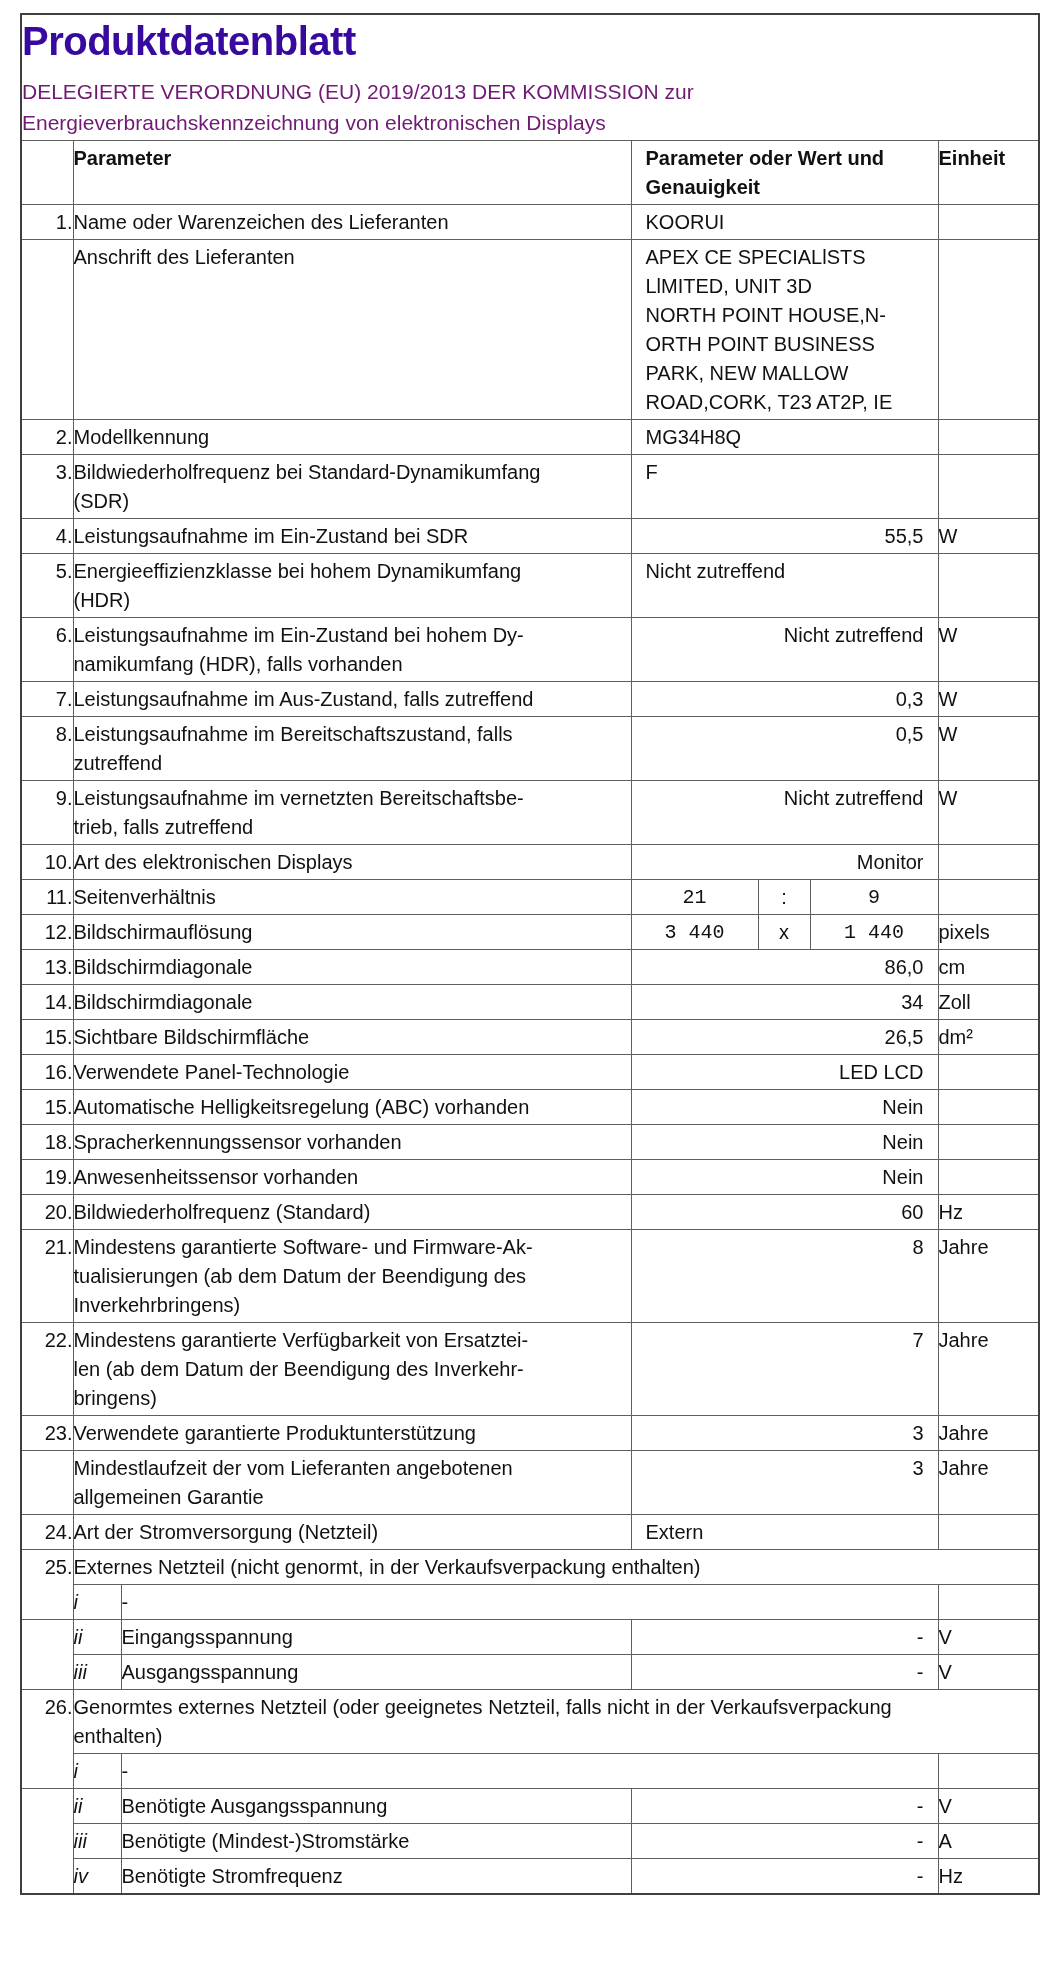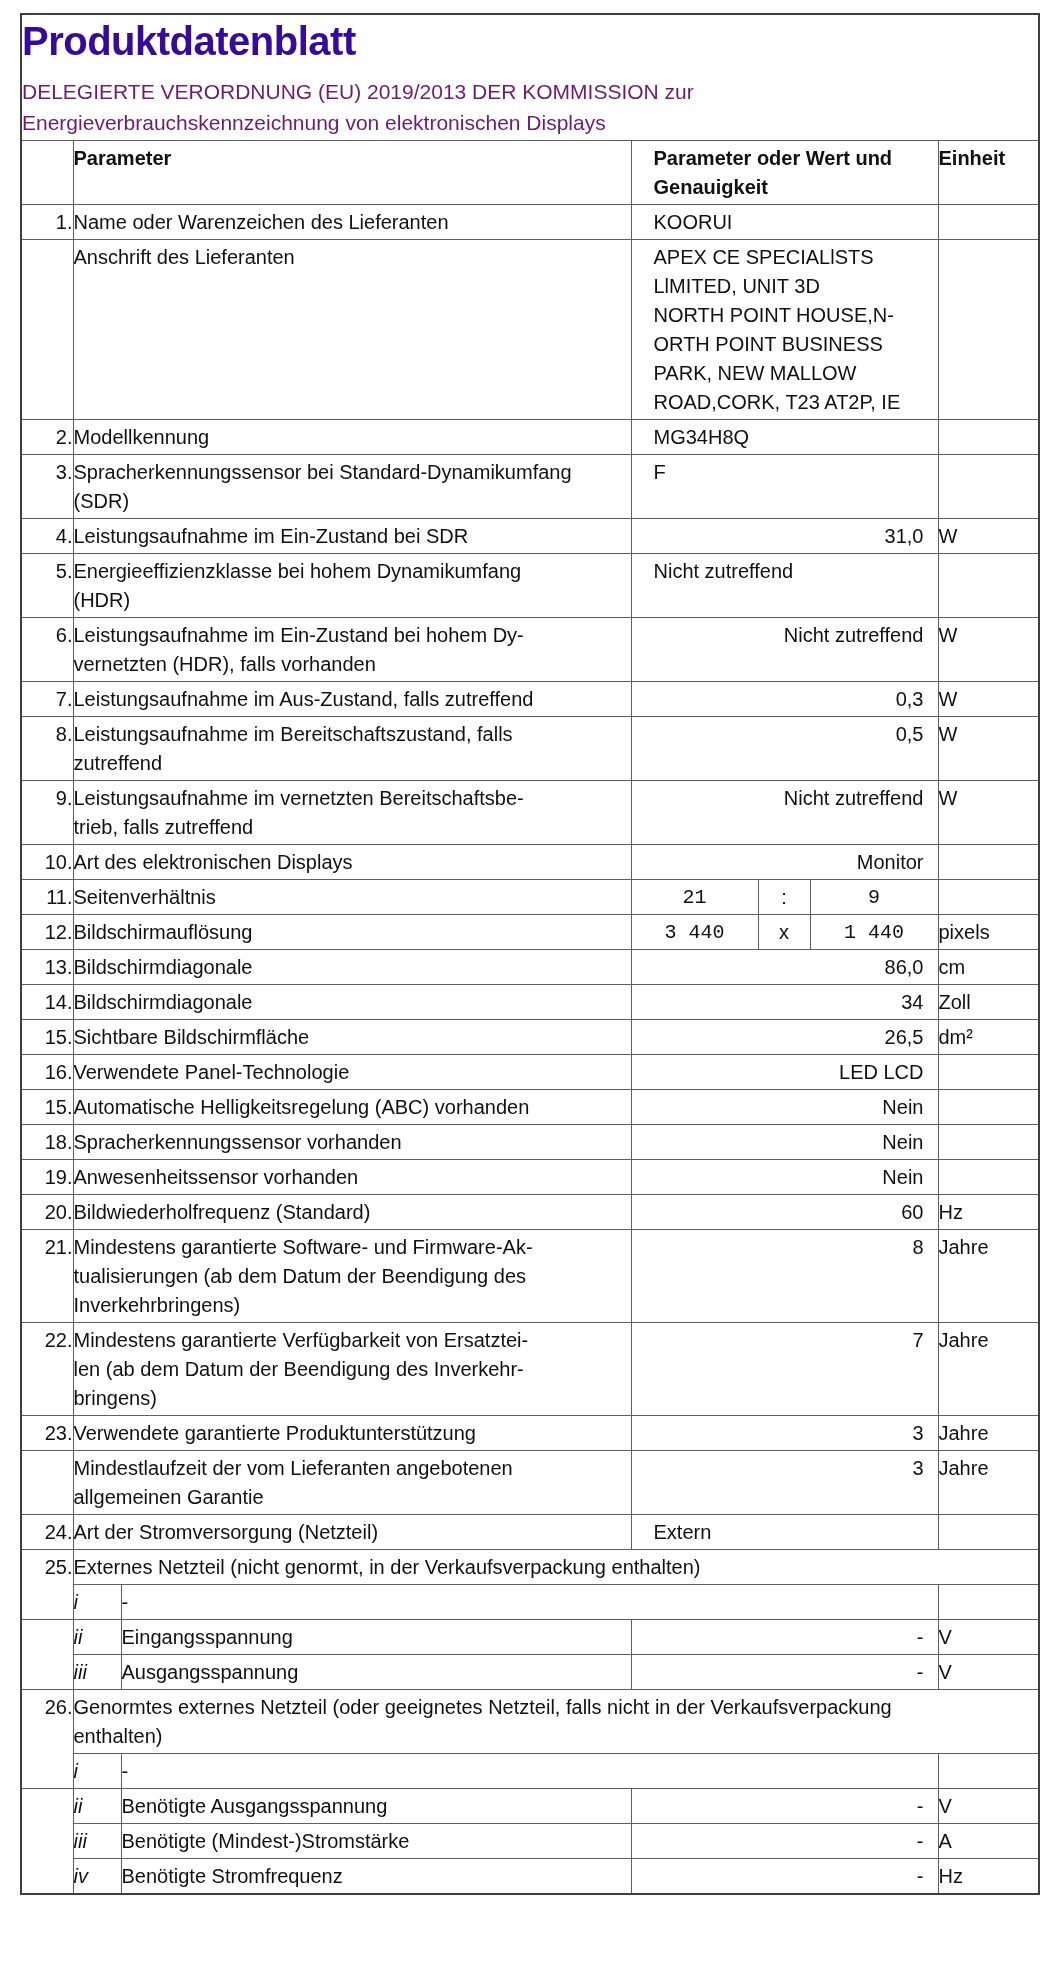--- a/index.html
+++ b/index.html
@@ -58,21 +58,21 @@
     padding-right: 7px;
   }
   td.label {
     padding-left: 12px;
     padding-right: 8px;
     white-space: pre-line;
   }
   td.value {
     white-space: pre-line;
   }
-  td.value.left  { text-align: left;  padding-left: 22px; padding-right: 6px; }
+  td.value.left  { text-align: left;  padding-left: 14px; padding-right: 6px; }
   td.value.right { text-align: right; padding-right: 14px; }
   td.unit {
     padding-left: 12px;
     padding-right: 4px;
   }
   td.roman {
     font-style: italic;
     padding-left: 12px;
   }
   td.subval { text-align: center; font-family: Liberation Mono, monospace; }
@@ -135,42 +135,42 @@
           <td class="unit"></td>
         </tr>
         <tr>
           <td class="num">2.</td>
           <td class="label" colspan="2">Modellkennung</td>
           <td class="value left" colspan="3">MG34H8Q</td>
           <td class="unit"></td>
         </tr>
         <tr>
           <td class="num">3.</td>
-          <td class="label" colspan="2">Spracherkennungssensor bei Standard-Dynamikumfang
+          <td class="label" colspan="2">Bildwiederholfrequenz bei Standard-Dynamikumfang
 (SDR)</td>
           <td class="value left" colspan="3">F</td>
           <td class="unit"></td>
         </tr>
         <tr>
           <td class="num">4.</td>
           <td class="label" colspan="2">Leistungsaufnahme im Ein-Zustand bei SDR</td>
-          <td class="value right" colspan="3">31,0</td>
+          <td class="value right" colspan="3">55,5</td>
           <td class="unit">W</td>
         </tr>
         <tr>
           <td class="num">5.</td>
           <td class="label" colspan="2">Energieeffizienzklasse bei hohem Dynamikumfang
 (HDR)</td>
           <td class="value left" colspan="3">Nicht zutreffend</td>
           <td class="unit"></td>
         </tr>
         <tr>
           <td class="num">6.</td>
           <td class="label" colspan="2">Leistungsaufnahme im Ein-Zustand bei hohem Dy-
-vernetzten (HDR), falls vorhanden</td>
+namikumfang (HDR), falls vorhanden</td>
           <td class="value right" colspan="3">Nicht zutreffend</td>
           <td class="unit">W</td>
         </tr>
         <tr>
           <td class="num">7.</td>
           <td class="label" colspan="2">Leistungsaufnahme im Aus-Zustand, falls zutreffend</td>
           <td class="value right" colspan="3">0,3</td>
           <td class="unit">W</td>
         </tr>
         <tr>

